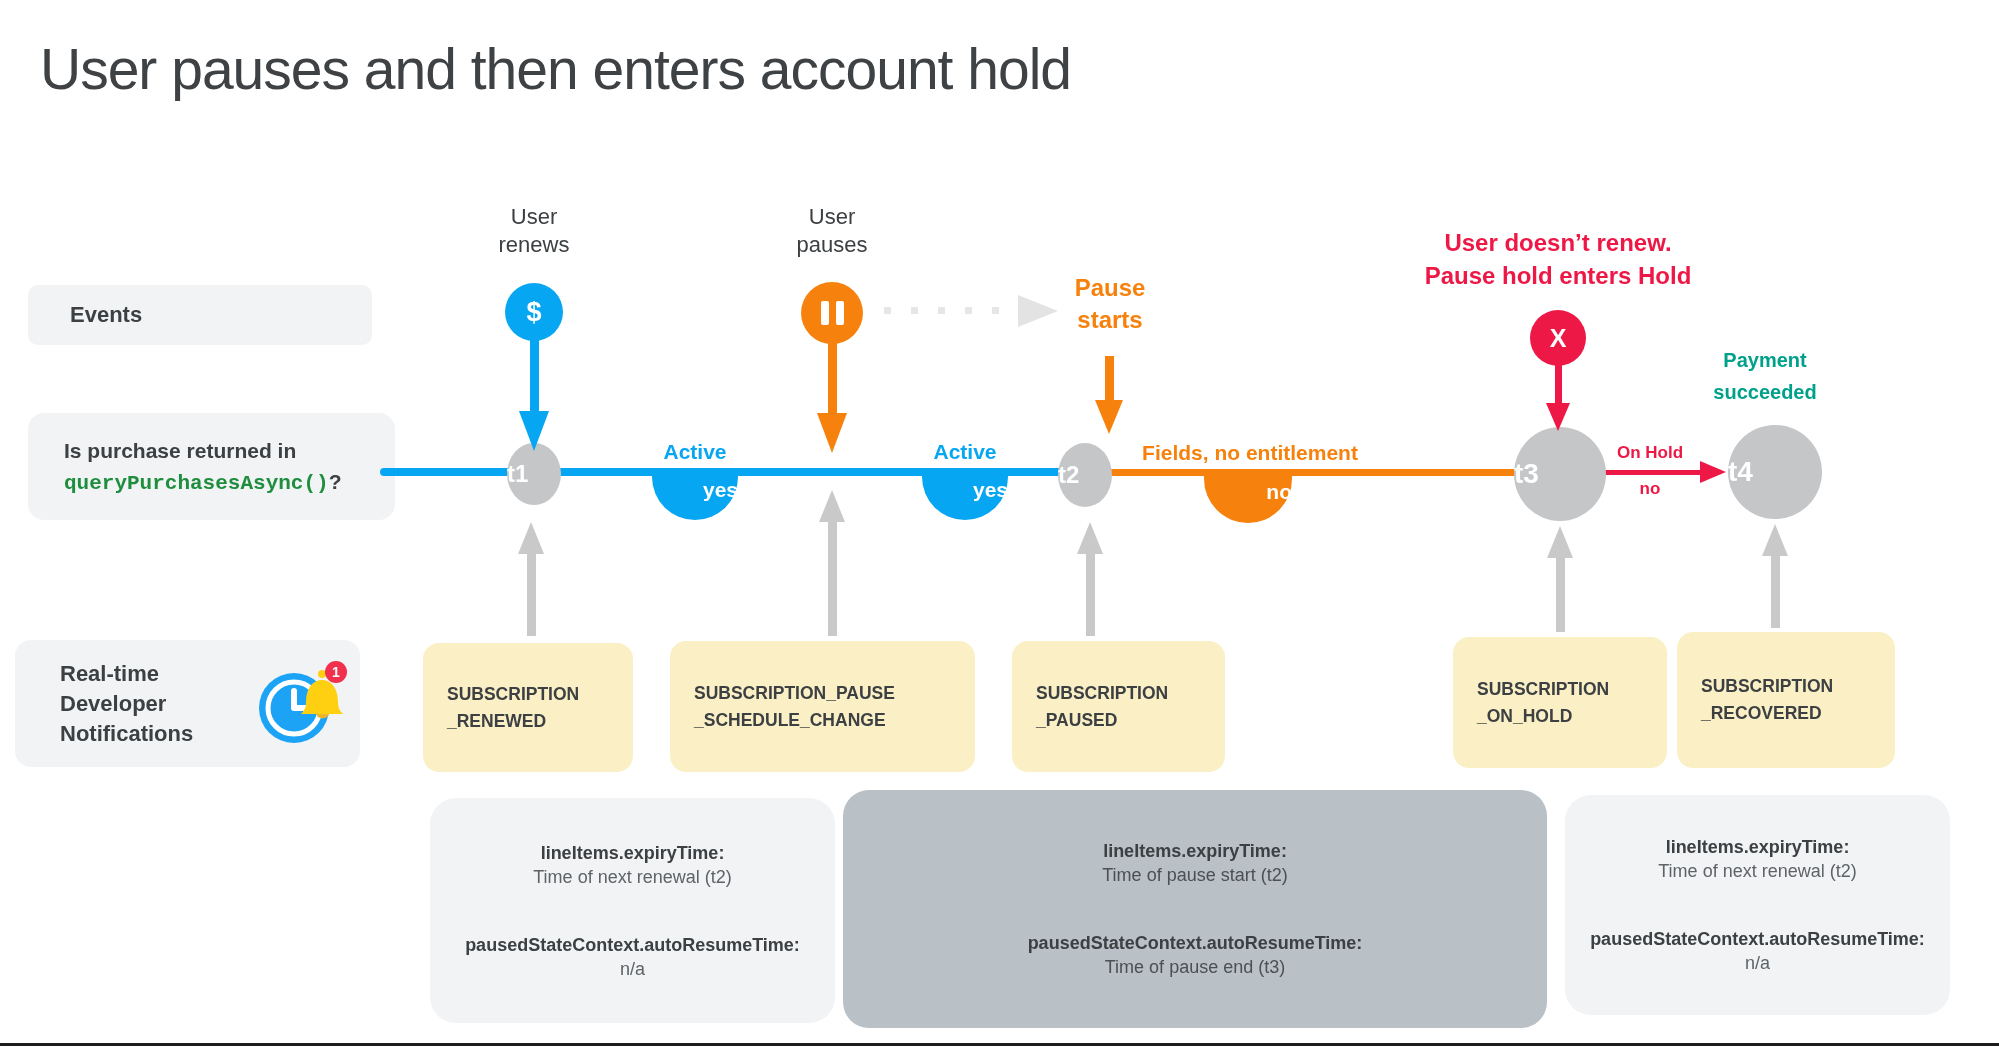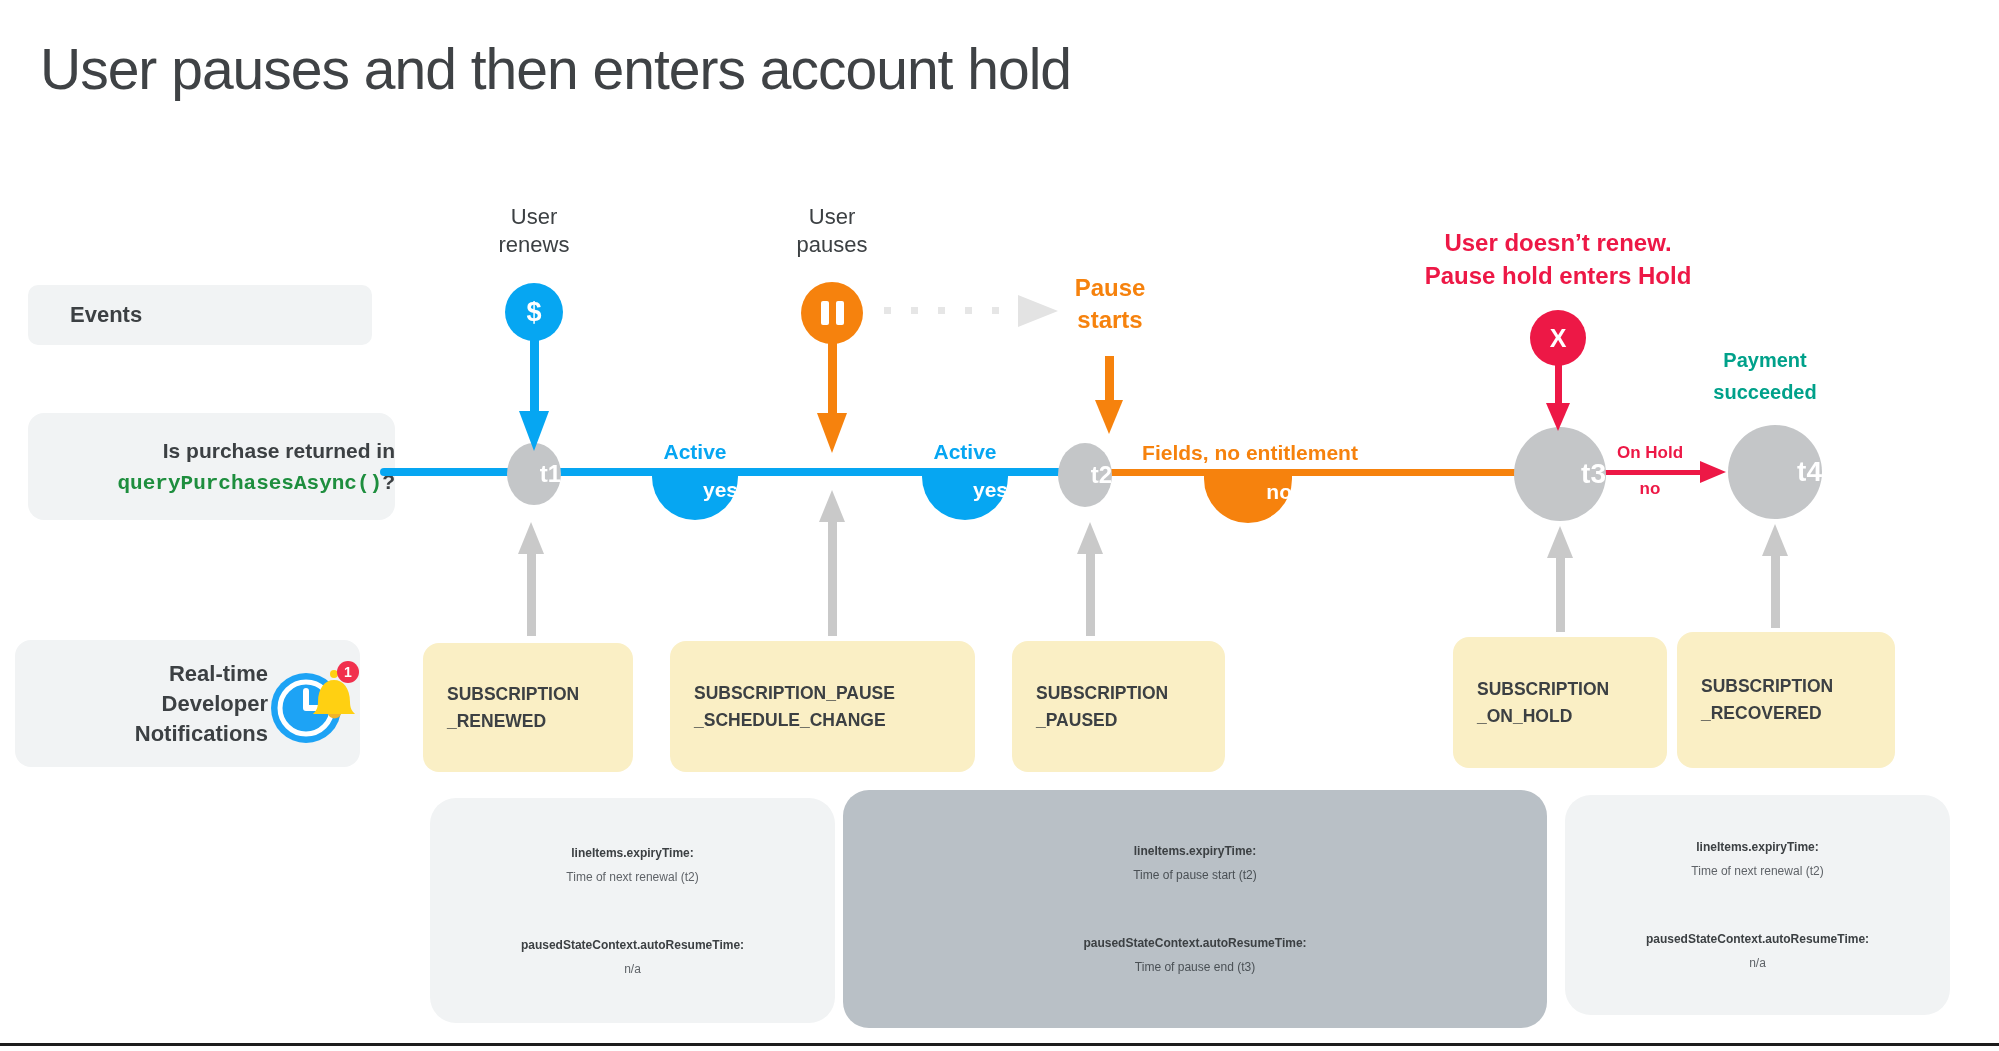--- a/index.html
+++ b/index.html
@@ -9,37 +9,37 @@
     --arrow-gray:#c9c9c9; --dot-gray:#e6e6e6;
   }
   *{margin:0;padding:0;box-sizing:border-box;}
   body{background:#fff;font-family:"Liberation Sans",sans-serif;}
   .stage{position:relative;width:1999px;height:1051px;background:#ffffff;overflow:hidden;}
   .abs{position:absolute;}
 
   .page-title{left:40px;top:36px;font-size:57px;font-weight:400;color:#3f4245;letter-spacing:-1px;}
 
   
-  .rowbox{background:var(--light-gray-box);border-radius:14px;color:var(--text-dark);align-items:flex-end;}
+  .rowbox{background:var(--light-gray-box);border-radius:14px;color:var(--text-dark);}
   .events-box{left:28px;top:285px;width:344px;height:60px;border-radius:10px;
     display:flex;align-items:center;padding-left:42px;font-size:22px;font-weight:700;}
   .purchase-box{left:28px;top:413px;width:367px;height:107px;border-radius:16px;
     display:flex;flex-direction:column;justify-content:center;padding-left:36px;
     font-size:21px;font-weight:700;line-height:31px;}
   .code{font-family:"Liberation Mono","DejaVu Sans Mono",monospace;color:var(--code-green);font-weight:700;font-size:21px;}
   .rtdn-box{left:15px;top:640px;width:345px;height:127px;border-radius:16px;
-    display:flex;align-items:center;padding:0 0 0 45px;font-size:22px;font-weight:700;line-height:30px;text-align:right;}
+    display:flex;align-items:center;padding:0 12px 0 45px;font-size:22px;font-weight:700;line-height:30px;}
   .fields-box{left:28px;top:847px;width:367px;height:110px;border-radius:16px;
     display:flex;flex-direction:column;justify-content:center;padding-left:38px;
     font-size:21px;font-weight:700;line-height:30px;}
 
   
   .tl-seg{height:8px;border-radius:4px;}
   .node{border-radius:50%;background:var(--node-gray);color:#fff;font-weight:700;
-    display:flex;align-items:center;justify-content:flex-end;}
+    display:flex;align-items:center;justify-content:flex-start;}
   .bump{color:#fff;font-weight:700;font-size:21px;text-align:center;}
   .bump-inner{width:100%;text-align:right;}
   .state-label{font-weight:700;font-size:21px;text-align:center;}
 
   
   .evt-circle{border-radius:50%;color:#fff;font-weight:700;display:flex;align-items:center;justify-content:center;}
   .evt-label{font-size:22px;color:var(--text-dark);text-align:center;line-height:28px;}
 
   
   .shaft{position:absolute;}
@@ -48,21 +48,21 @@
   .pause-bars{display:flex;gap:7px;}
   .pause-bars span{display:block;width:8px;height:24px;background:#fff;border-radius:2px;}
 
   
   .notif{background:var(--yellow);border-radius:16px;color:var(--text-dark);
     font-size:17.5px;font-weight:700;line-height:27px;display:flex;flex-direction:column;
     justify-content:center;padding-left:24px;}
 
   
   .api{border-radius:26px;display:flex;flex-direction:column;justify-content:center;
-    gap:44px;text-align:center;font-size:12px;}
+    gap:44px;text-align:center;font-size:18px;}
   .api.light{background:var(--light-gray-box);}
   .api.dark{background:var(--dark-gray-box);}
   .api .fname{font-weight:700;color:var(--text-dark);line-height:24px;}
   .api .fval{color:#5f6368;line-height:24px;}
   .api.dark .fval{color:#4a5055;}
 
   .bottom-rule{left:0;top:1043px;width:1999px;height:3px;background:#1c1c1c;}
 </style>
 </head>
 <body>

